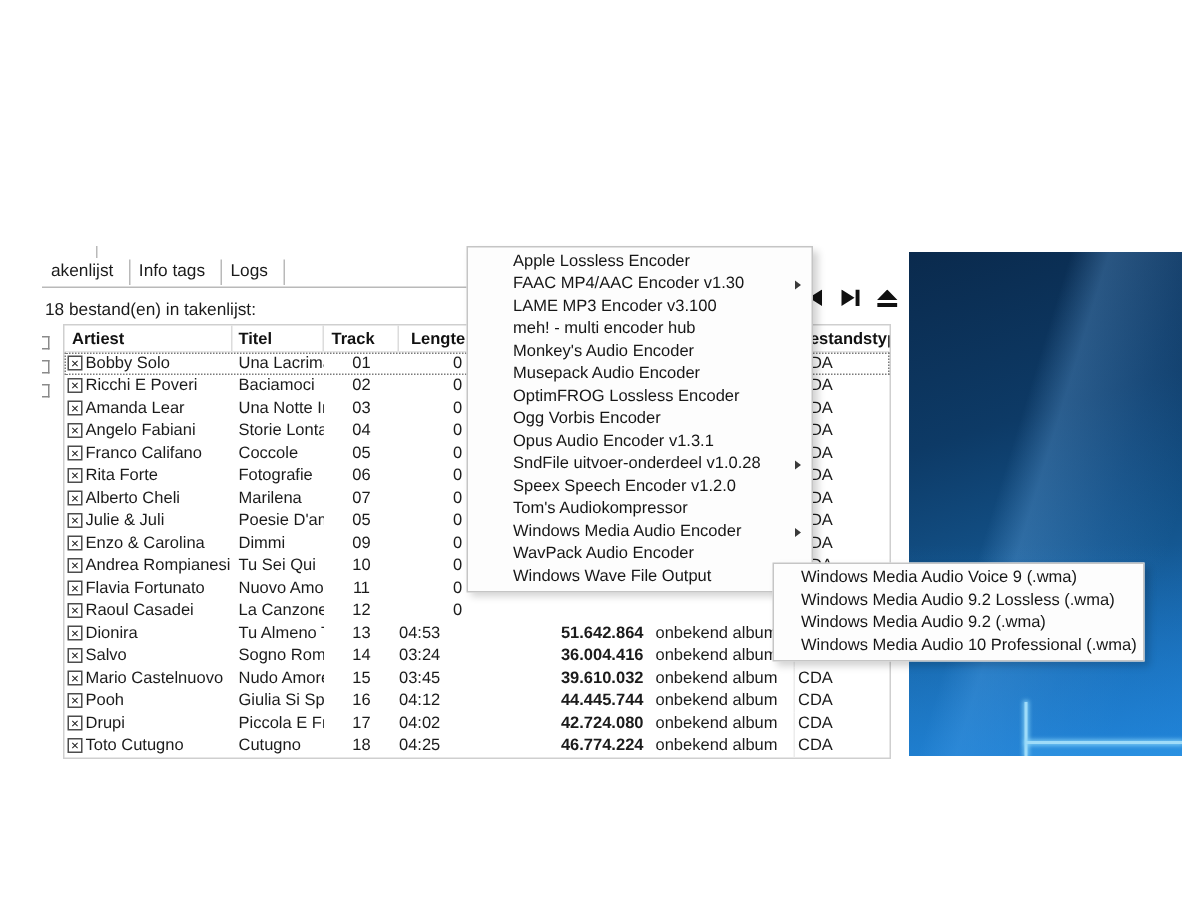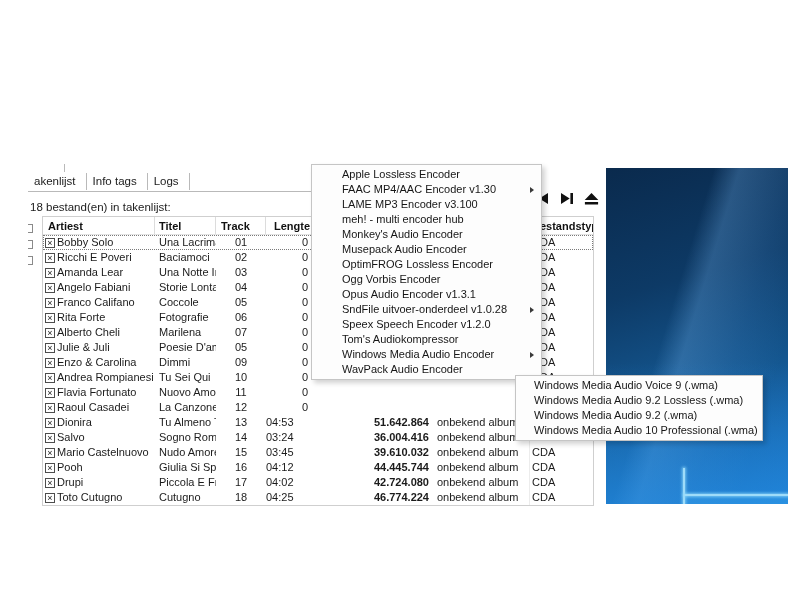--- a/index.html
+++ b/index.html
@@ -314,20 +314,21 @@
       <div class="mitem">Monkey's Audio Encoder</div>
       <div class="mitem">Musepack Audio Encoder</div>
       <div class="mitem">OptimFROG Lossless Encoder</div>
       <div class="mitem">Ogg Vorbis Encoder</div>
       <div class="mitem">Opus Audio Encoder v1.3.1</div>
       <div class="mitem">SndFile uitvoer-onderdeel v1.0.28<span class="subarrow"></span></div>
       <div class="mitem">Speex Speech Encoder v1.2.0</div>
       <div class="mitem">Tom's Audiokompressor</div>
       <div class="mitem">Windows Media Audio Encoder<span class="subarrow"></span></div>
       <div class="mitem">WavPack Audio Encoder</div>
+      <div class="mitem">Windows Wave File Output</div>
     </div>
 
   <div class="menu menu-sub" id="menu-sub">
       <div class="mitem">Windows Media Audio Voice 9 (.wma)</div>
       <div class="mitem">Windows Media Audio 9.2 Lossless (.wma)</div>
       <div class="mitem">Windows Media Audio 9.2 (.wma)</div>
       <div class="mitem">Windows Media Audio 10 Professional (.wma)</div>
     </div>
 
 </div>

